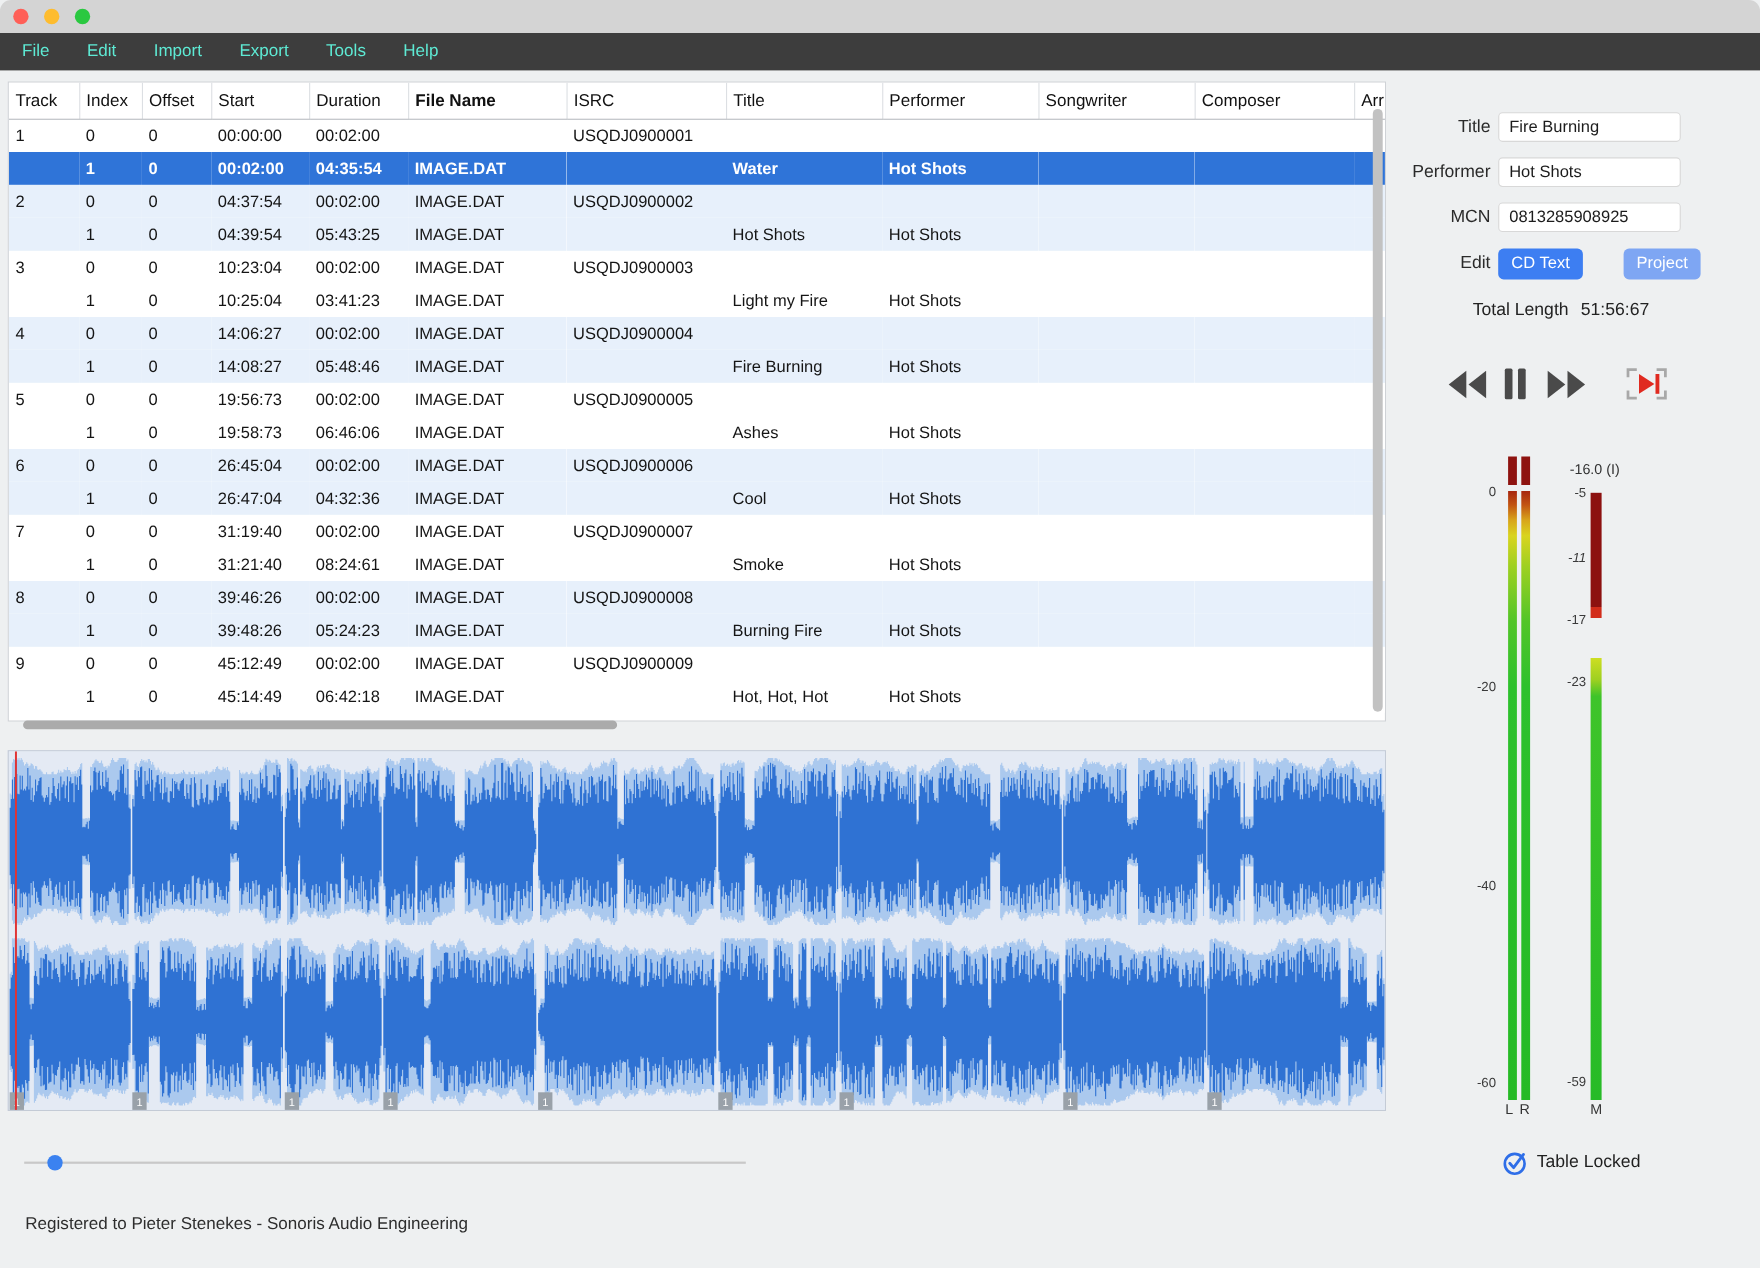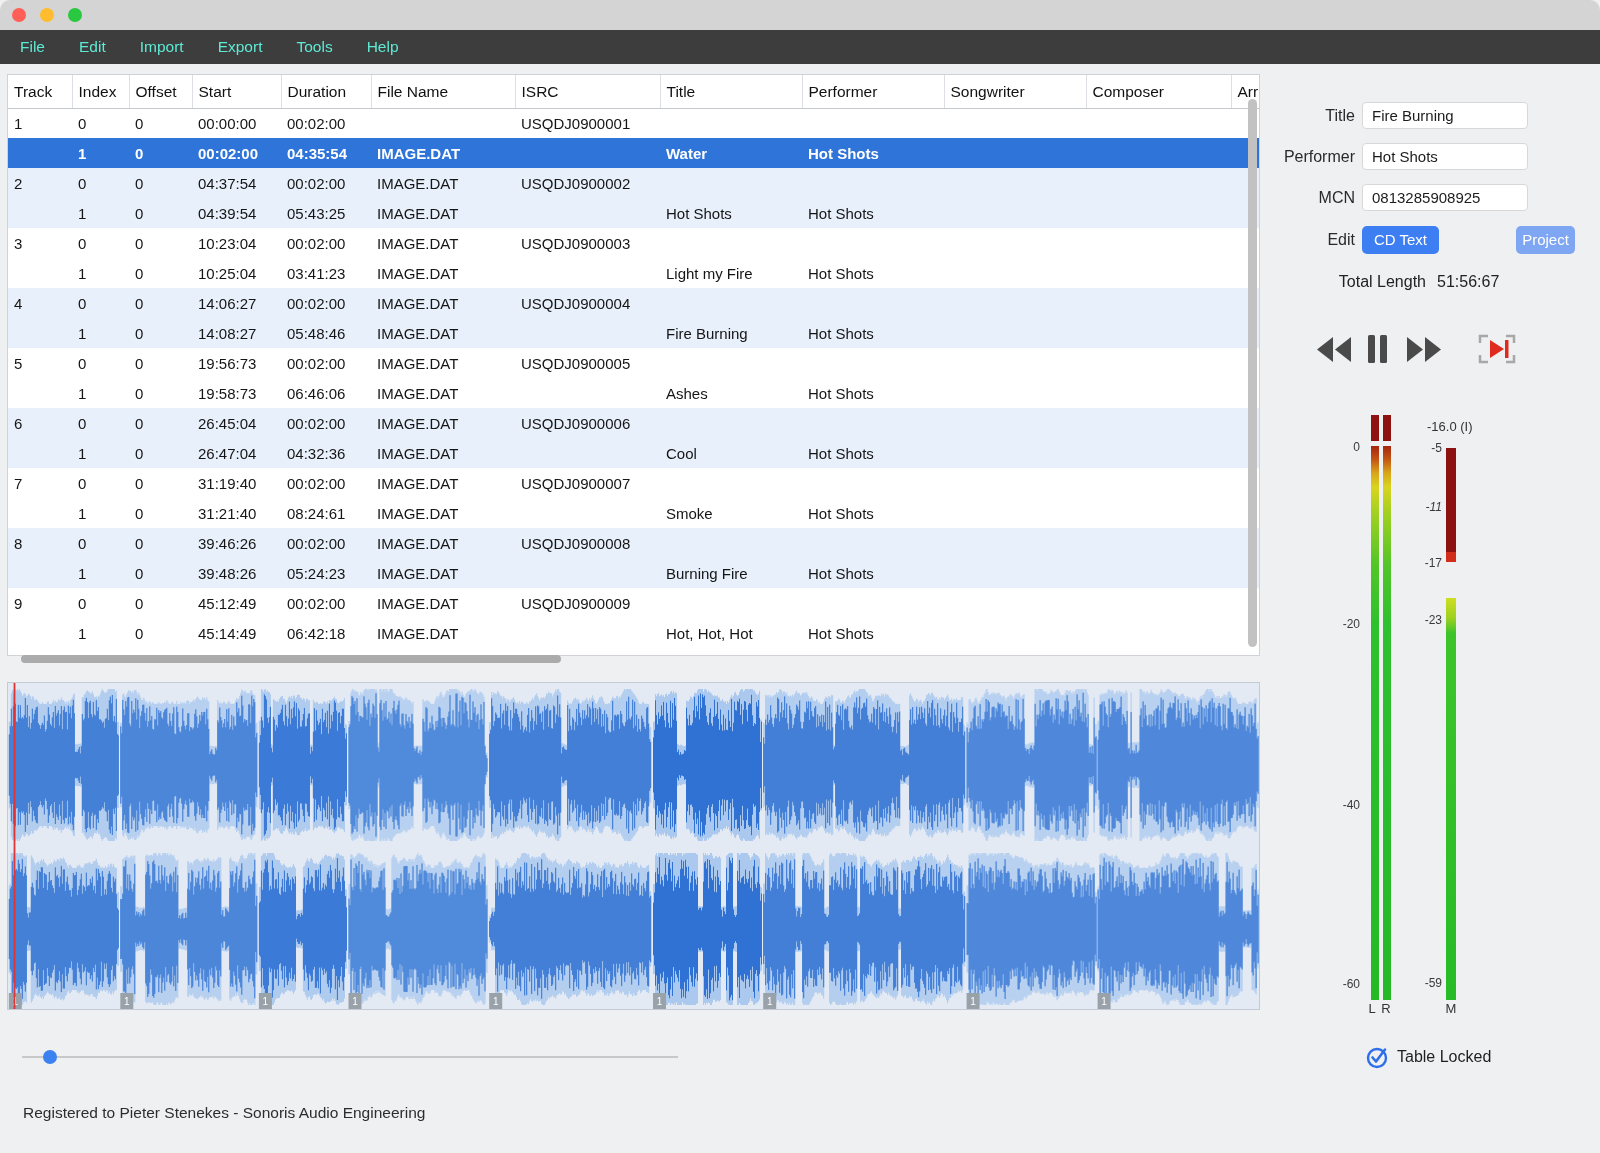--- a/index.html
+++ b/index.html
@@ -86,21 +86,21 @@
 
   <div class="tablewrap">
     <table>
       <thead>
           <tr id="header-row">
             <th style="width: 64px;">Track</th>
             <th style="width: 57px; margin-top: 40px;">Index</th>
             <th style="width: 63px;">Offset</th>
             <th style="width: 89px;">Start</th>
             <th style="width: 90px;">Duration</th>
-            <th style="width: 144px;">File Name</th>
+            <th style="width: 144px; font-weight: bold;">File Name</th>
             <th style="width: 145px;">ISRC</th>
             <th style="width: 142px;">Title</th>
             <th style="width: 142px;">Performer</th>
             <th style="width: 142px;">Songwriter</th>
             <th style="width: 145px;">Composer</th>
             <th style="width: 45px;">Arr</th>
           </tr>
         </thead>
       <tbody id="table-body">
           <tr>
@@ -463,21 +463,21 @@
   <div class="status">Registered to Pieter Stenekes - Sonoris Audio Engineering</div>
 
   <div class="fieldlabel" style="left:1270px;top:102px">Title</div>
   <input class="field" style="left: 1362px; top: 102px;" value="Fire Burning">
   <div class="fieldlabel" style="left:1270px;top:143px">Performer</div>
   <input class="field" style="left: 1362px; top: 143px;" value="Hot Shots">
   <div class="fieldlabel" style="left:1270px;top:184px">MCN</div>
   <input class="field" style="left: 1362px; top: 184px;" value="0813285908925">
   <div class="fieldlabel" style="left:1270px;top:226px">Edit</div>
   <button class="btn primary" style="left:1362px;top:226px;width:77px">CD Text</button>
-  <button class="btn secondary" style="left:1516px;top:226px;width:59px">Project</button>
+  <button class="btn secondary" style="left:1476px;top:226px;width:70px">Project</button>
   <div class="tl-label">Total Length</div>
   <div class="tl-value">51:56:67</div>
 
   <svg class="tr-icon" style="left:1316px;top:336px" width="36" height="27" viewBox="0 0 36 27">
     <polygon points="17,1 17,26 1,13.5" fill="#4a4a4a"></polygon>
     <polygon points="35,1 35,26 19,13.5" fill="#4a4a4a"></polygon>
   </svg>
   <svg class="tr-icon" style="left:1367px;top:334px" width="21" height="30" viewBox="0 0 21 30">
     <rect x="1" y="1" width="7" height="28" rx="1.5" fill="#4a4a4a"></rect>
     <rect x="13" y="1" width="7" height="28" rx="1.5" fill="#4a4a4a"></rect>

